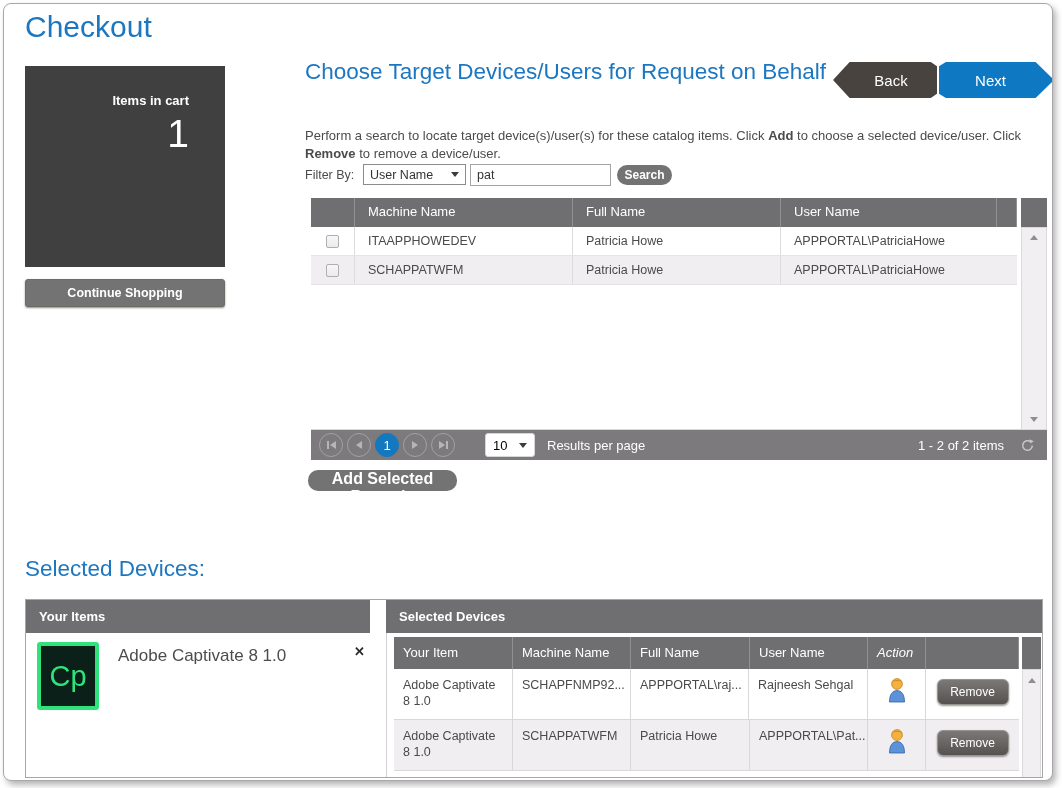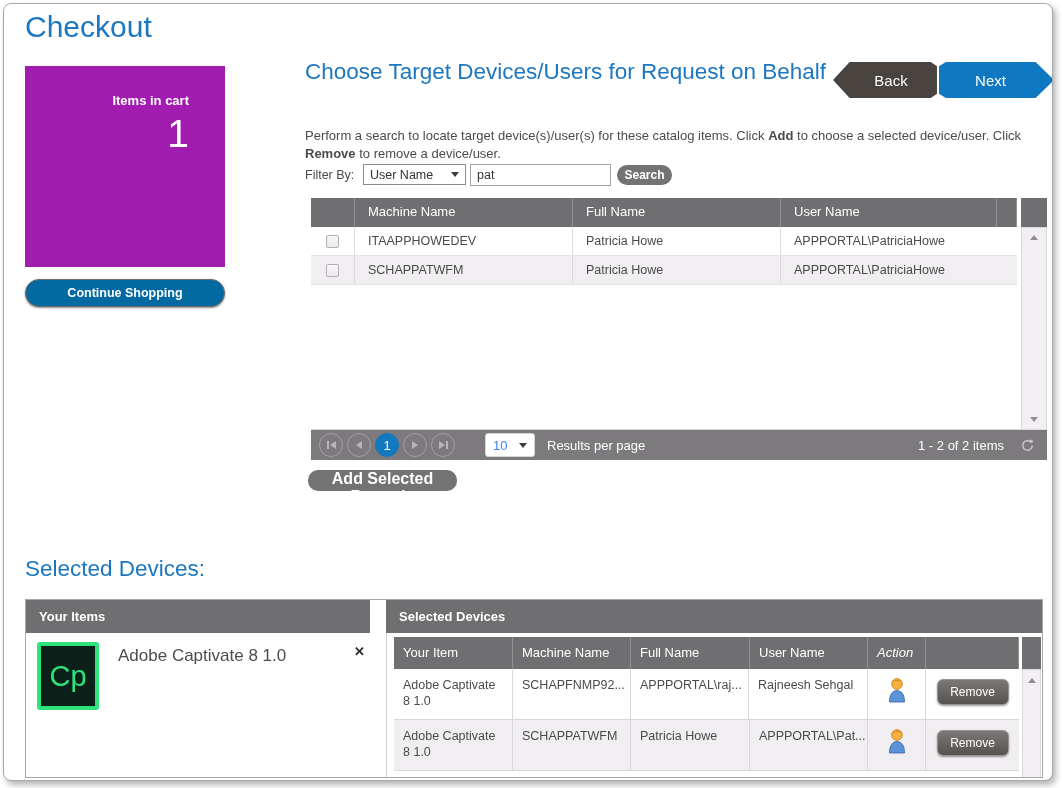--- a/index.html
+++ b/index.html
@@ -5,24 +5,24 @@
   * { box-sizing: border-box; margin: 0; padding: 0; }
   html,body { width:1062px; height:788px; background:#fff; overflow:hidden;
               font-family:"Liberation Sans", sans-serif; }
   .frame { position:absolute; left:3px; top:3px; width:1050px; height:778px;
            background:#fff; border:1px solid #a9a7aa; border-radius:8px;
            box-shadow:3px 4px 6px rgba(90,90,90,.45); overflow:hidden; }
   .abs { position:absolute; }
 
   
   .page-title { left:21px; top:6px; font-size:30px; color:#1c77c0; }
-  .cart-box { left:21px; top:62px; width:200px; height:201px; background:#a21caf; color:#fff; }
+  .cart-box { left:21px; top:62px; width:200px; height:201px; background:#404040; color:#fff; }
   .cart-label { margin-top:27px; padding-right:36px; text-align:right; font-size:13px; font-weight:bold; }
   .cart-count { margin-top:4px; padding-right:36px; text-align:right; font-size:39px; font-weight:400; }
-  .btn-dark { background:#0369a1; color:#fff; border:1px solid #6e6a66; border-radius:14px;
+  .btn-dark { background:#737373; color:#fff; border:1px solid #6e6a66; border-radius:3px;
               box-shadow:0 1px 2px rgba(0,0,0,.45); cursor:pointer; }
   .continue-btn { left:21px; top:275px; width:200px; height:28px; font-size:12.5px; font-weight:bold;
                   font-family:"Liberation Sans",sans-serif; }
 
   
   .wizard-heading { left:301px; top:54px; width:540px; font-size:22.5px; line-height:28px; color:#1c77c0; }
   .back-btn { left:829px; top:58px; width:104px; height:36px; background:#48433f; color:#fff;
               clip-path:polygon(0 50%,16% 0,94% 0,100% 12%,100% 88%,94% 100%,16% 100%);
               display:flex; align-items:center; justify-content:center; padding-left:12px;
               font-size:15px; cursor:pointer; border:none; }
@@ -77,21 +77,21 @@
            display:flex; align-items:center; justify-content:center; gap:1px;
            margin-right:4px; cursor:pointer; background:transparent; }
   .pcirc.active { background:#1478be; border-color:#1478be; color:#fff; font-size:13px; }
   .pbar { width:2px; height:8px; background:#b7b5b8; }
   .tri-l { width:0; height:0; border-top:4px solid transparent; border-bottom:4px solid transparent;
            border-right:6px solid #b7b5b8; }
   .tri-r { width:0; height:0; border-top:4px solid transparent; border-bottom:4px solid transparent;
            border-left:6px solid #b7b5b8; }
   .psize { margin-left:26px; width:50px; height:24px; background:#fff; border-radius:3px;
            border:1px solid #d8d6d9; display:flex; align-items:center; justify-content:space-between;
-           padding:0 7px; font-size:13px; color:#3b82f6; cursor:pointer; }
+           padding:0 7px; font-size:13px; color:#000000; cursor:pointer; }
   .tri-down-dark { width:0; height:0; border-left:4px solid transparent; border-right:4px solid transparent;
                    border-top:5px solid #3c3c3c; }
   .tri-up-gray { width:0; height:0; border-left:4px solid transparent; border-right:4px solid transparent;
                  border-bottom:5px solid #908e91; }
   .tri-down-gray { width:0; height:0; border-left:4px solid transparent; border-right:4px solid transparent;
                    border-top:5px solid #908e91; }
   .plabel { color:#fff; font-size:13px; margin-left:12px; }
   .pright { margin-left:auto; display:flex; align-items:center; gap:16px; color:#fff; font-size:13px; }
 
   .add-btn { left:304px; top:466px; width:149px; height:21px; font-size:16px; }

